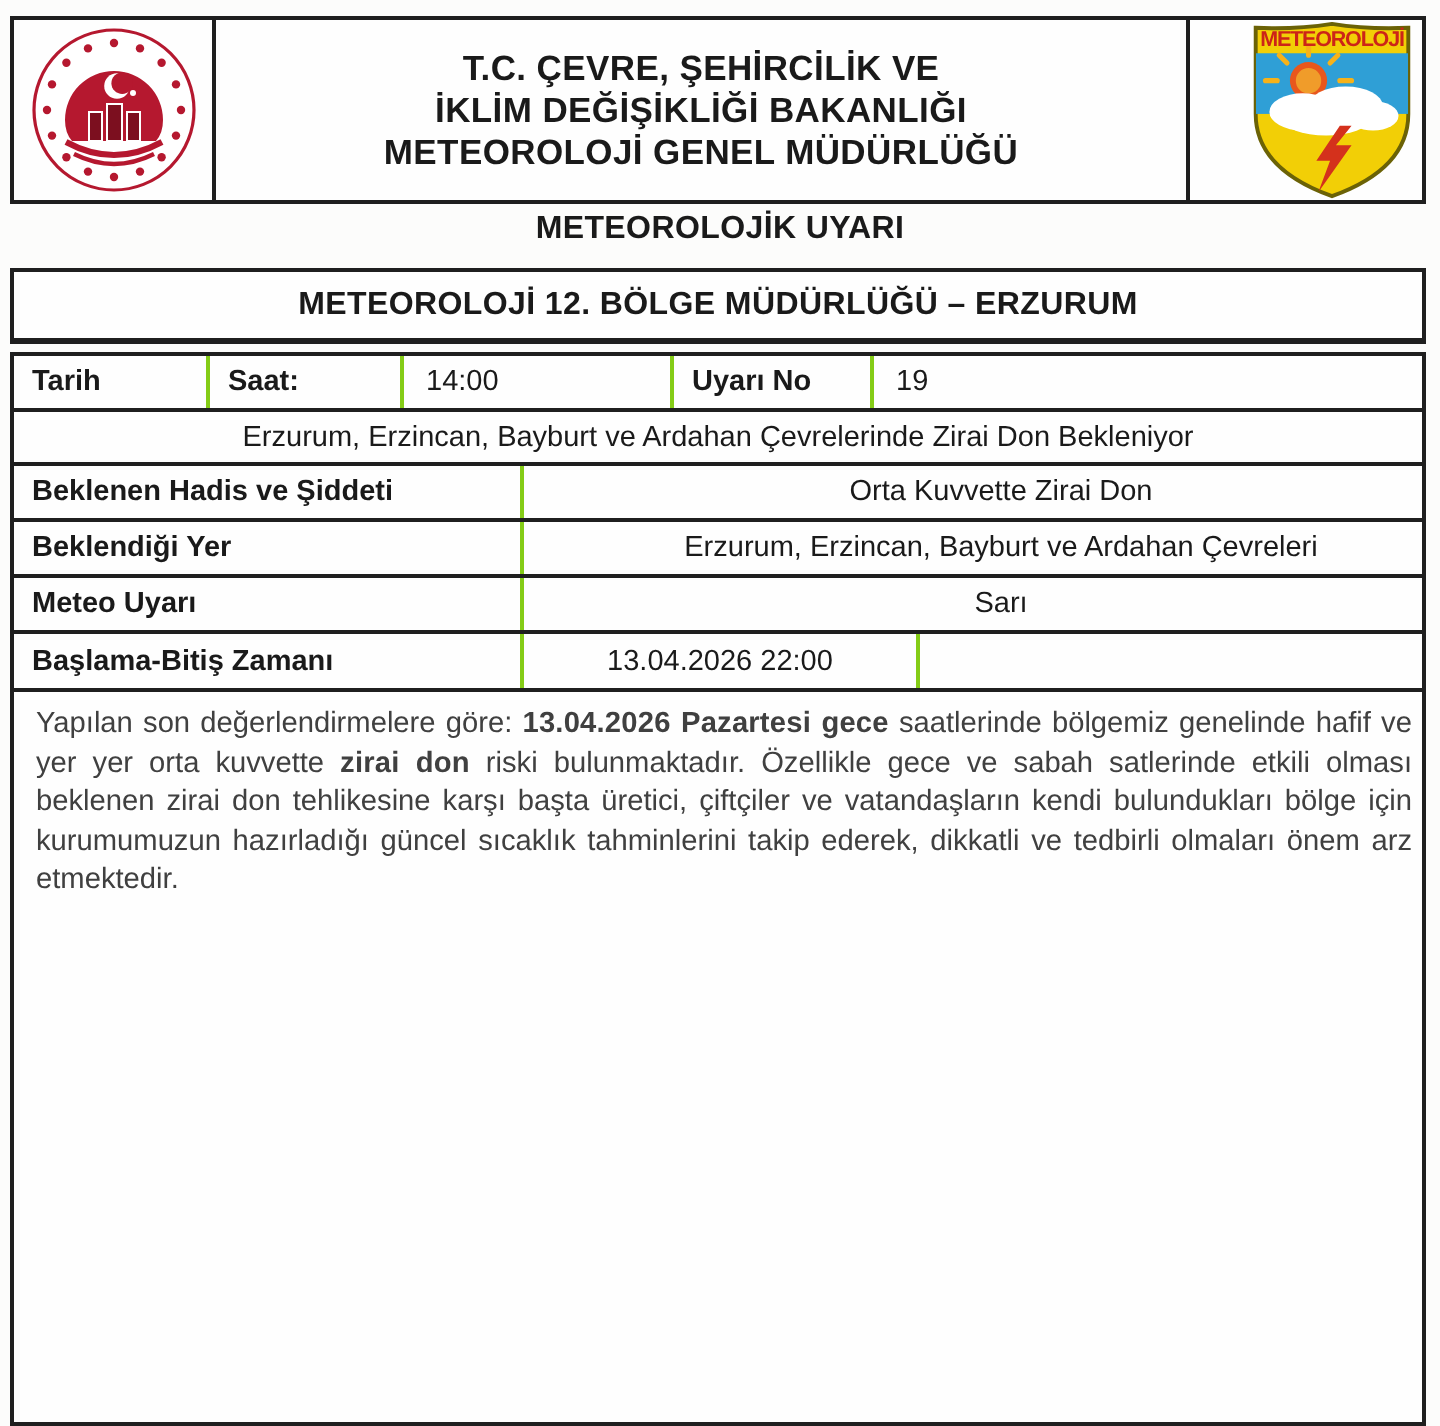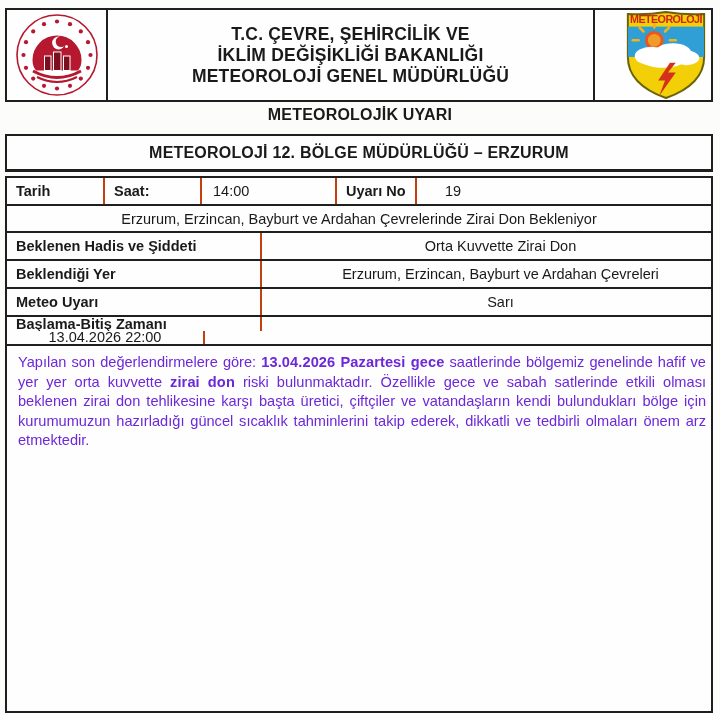--- a/index.html
+++ b/index.html
@@ -59,44 +59,44 @@
   .main-table {
     position: absolute; left: 5px; top: 176px;
     width: 708px; height: 537px;
     display: flex; flex-direction: column;
   }
   .trow { display: flex; border-bottom: 2px solid #1f1f1f; align-items: stretch; }
   .tcell {
     display: flex; align-items: center;
     font-size: 14.5px; overflow: hidden; white-space: nowrap;
   }
-  .tcell.rb { border-right: 2px solid #c2410c; }
+  .tcell.rb { border-right: 2px solid #84cc16; }
   .tcell.bold { font-weight: bold; }
   .tcell.padl { padding-left: 9px; }
   .tcell.center { justify-content: center; }
   .row-meta  { height: 28px; }
   .row-head  { height: 27px; justify-content: center; align-items: center;
                font-size: 14.5px; display: flex; }
   .row-kv    { height: 28px; gap: 28px; }
-  .row-kv2   { height: 29px; flex-direction: column; }
+  .row-kv2   { height: 29px; }
   .label-col { width: 255px; }
   .body-cell {
     flex: 1; padding: 7px 5px 0 11px;
     font-size: 14.6px; line-height: 19.5px;
-    text-align: justify; color: #6d28d9;
+    text-align: justify; color: #404040;
   }
   .body-cell b { letter-spacing: .1px; }
 
   
   .c-tarih-l { width: 98px; }
   .c-tarih-v { width: 135px; }
   .c-saat-l  { width: 97px; }
   .c-saat-v  { width: 135px; padding-left: 11px; }
-  .c-no-l    { width: 80px; }
-  .c-no-v    { flex: 1; padding-left: 28px; }
+  .c-no-l    { width: 100px; }
+  .c-no-v    { flex: 1; padding-left: 11px; }
   .c-start   { width: 198px; }
   .c-end     { flex: 1; }
   .v-col     { flex: 1; }
 </style>
 </head>
 <body>
 
 <div class="page">
 
   <div class="header-box box">

